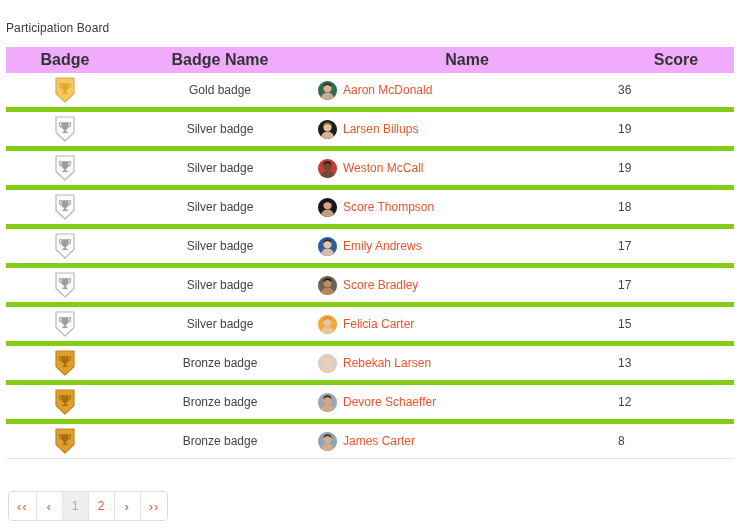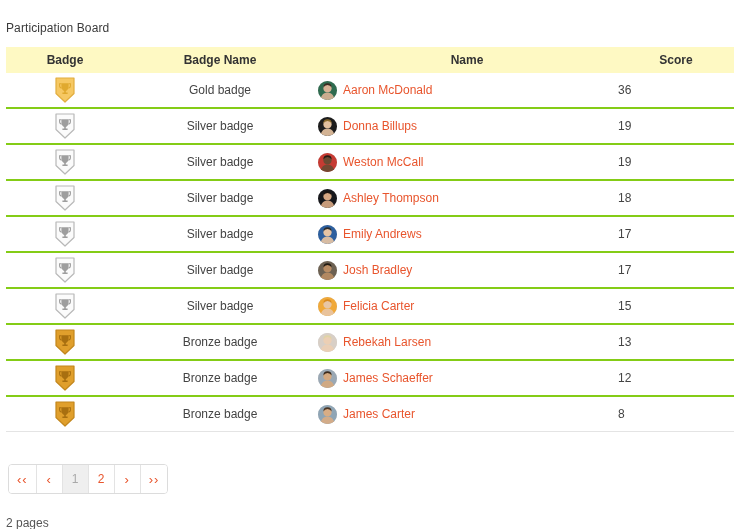--- a/index.html
+++ b/index.html
@@ -33,39 +33,39 @@
   }
 
   
   .board-table {
     width: 728px;
     margin: 11px 0 0 6px;
     border-collapse: collapse;
     table-layout: fixed;
   }
   .board-table thead th {
-    background: #fef9c3;
-    font-size: 12px;
+    background: #f0abfc;
+    font-size: 16px;
     font-weight: bold;
     color: #333333;
     height: 26px;
     padding: 0;
     border: none;
     text-align: center;
     vertical-align: middle;
   }
   .th-badge      { width: 118px; }
   .th-badgename  { width: 192px; }
   .th-name       { width: 302px; text-align: right; padding-left: 0 !important; }
   .th-score      { width: 116px; }
 
   .board-table tbody td {
     height: 34px;
     padding: 0;
-    border-bottom: 2px solid #84cc16;
+    border-bottom: 5px solid #84cc16;
     font-size: 12px;
     color: #444444;
     vertical-align: middle;
   }
   .board-table tbody tr:last-child td {
     border-bottom: 1px solid #e4e4e4;
   }
 
   .cell-badge     { text-align: center; }
   .cell-badgename { text-align: center; color: #444; }
@@ -201,21 +201,21 @@
           <td class="cell-name">
             <div class="name-inner">
               <span class="avatar">
                 <svg viewBox="0 0 19 19" width="19" height="19" aria-hidden="true">
                   <rect width="19" height="19" fill="#1d1d1d"></rect>
                   <circle cx="9.5" cy="7.2" r="4.1" fill="#e3c09e"></circle>
                   <path d="M5.4 6.4 a4.1 4.1 0 0 1 8.2 0 a4.6 4.6 0 0 0 -8.2 0 z" fill="#8a6a2a"></path>
                   <path d="M2.5 19 C3.2 13.8 6.0 11.6 9.5 11.6 C13.0 11.6 15.8 13.8 16.5 19 Z" fill="#e3c09e" opacity="0.92"></path>
                 </svg>
               </span>
-              <a class="name-link">Donna Billups</a>
+              <a class="name-link">Larsen Billups</a>
             </div>
           </td>
           <td class="cell-score">19</td>
         </tr>
         <tr>
           <td class="cell-badge"><span class="badge-wrap"><svg viewBox="0 0 22 26" width="22" height="26" aria-hidden="true">
                 <path d="M2 1 H20 V16.5 L11 25 L2 16.5 Z" fill="#fbfbfb" stroke="#b8b8b8" stroke-width="1.2" stroke-linejoin="round"></path>
                 <path d="M7.4 6.2 H14.6 V9.4 C14.6 12.0 13.1 13.6 11.8 13.9 V15.6 H13.6 V16.9 H8.4 V15.6 H10.2 V13.9 C8.9 13.6 7.4 12.0 7.4 9.4 Z" fill="#9e9e9e"></path>
                 <path d="M7.4 6.8 H5.6 V8.6 C5.6 10.2 6.5 11.0 7.6 11.1" fill="none" stroke="#9e9e9e" stroke-width="1.1"></path>
                 <path d="M14.6 6.8 H16.4 V8.6 C16.4 10.2 15.5 11.0 14.4 11.1" fill="none" stroke="#9e9e9e" stroke-width="1.1"></path>
@@ -247,21 +247,21 @@
           <td class="cell-name">
             <div class="name-inner">
               <span class="avatar">
                 <svg viewBox="0 0 19 19" width="19" height="19" aria-hidden="true">
                   <rect width="19" height="19" fill="#17181c"></rect>
                   <circle cx="9.5" cy="7.2" r="4.1" fill="#d6a783"></circle>
                   <path d="M5.4 6.4 a4.1 4.1 0 0 1 8.2 0 a4.6 4.6 0 0 0 -8.2 0 z" fill="#1b1410"></path>
                   <path d="M2.5 19 C3.2 13.8 6.0 11.6 9.5 11.6 C13.0 11.6 15.8 13.8 16.5 19 Z" fill="#d6a783" opacity="0.92"></path>
                 </svg>
               </span>
-              <a class="name-link">Ashley Thompson</a>
+              <a class="name-link">Score Thompson</a>
             </div>
           </td>
           <td class="cell-score">18</td>
         </tr>
         <tr>
           <td class="cell-badge"><span class="badge-wrap"><svg viewBox="0 0 22 26" width="22" height="26" aria-hidden="true">
                 <path d="M2 1 H20 V16.5 L11 25 L2 16.5 Z" fill="#fbfbfb" stroke="#b8b8b8" stroke-width="1.2" stroke-linejoin="round"></path>
                 <path d="M7.4 6.2 H14.6 V9.4 C14.6 12.0 13.1 13.6 11.8 13.9 V15.6 H13.6 V16.9 H8.4 V15.6 H10.2 V13.9 C8.9 13.6 7.4 12.0 7.4 9.4 Z" fill="#9e9e9e"></path>
                 <path d="M7.4 6.8 H5.6 V8.6 C5.6 10.2 6.5 11.0 7.6 11.1" fill="none" stroke="#9e9e9e" stroke-width="1.1"></path>
                 <path d="M14.6 6.8 H16.4 V8.6 C16.4 10.2 15.5 11.0 14.4 11.1" fill="none" stroke="#9e9e9e" stroke-width="1.1"></path>
@@ -293,21 +293,21 @@
           <td class="cell-name">
             <div class="name-inner">
               <span class="avatar">
                 <svg viewBox="0 0 19 19" width="19" height="19" aria-hidden="true">
                   <rect width="19" height="19" fill="#6d6152"></rect>
                   <circle cx="9.5" cy="7.2" r="4.1" fill="#b98c63"></circle>
                   <path d="M5.4 6.4 a4.1 4.1 0 0 1 8.2 0 a4.6 4.6 0 0 0 -8.2 0 z" fill="#211a12"></path>
                   <path d="M2.5 19 C3.2 13.8 6.0 11.6 9.5 11.6 C13.0 11.6 15.8 13.8 16.5 19 Z" fill="#b98c63" opacity="0.92"></path>
                 </svg>
               </span>
-              <a class="name-link">Josh Bradley</a>
+              <a class="name-link">Score Bradley</a>
             </div>
           </td>
           <td class="cell-score">17</td>
         </tr>
         <tr>
           <td class="cell-badge"><span class="badge-wrap"><svg viewBox="0 0 22 26" width="22" height="26" aria-hidden="true">
                 <path d="M2 1 H20 V16.5 L11 25 L2 16.5 Z" fill="#fbfbfb" stroke="#b8b8b8" stroke-width="1.2" stroke-linejoin="round"></path>
                 <path d="M7.4 6.2 H14.6 V9.4 C14.6 12.0 13.1 13.6 11.8 13.9 V15.6 H13.6 V16.9 H8.4 V15.6 H10.2 V13.9 C8.9 13.6 7.4 12.0 7.4 9.4 Z" fill="#9e9e9e"></path>
                 <path d="M7.4 6.8 H5.6 V8.6 C5.6 10.2 6.5 11.0 7.6 11.1" fill="none" stroke="#9e9e9e" stroke-width="1.1"></path>
                 <path d="M14.6 6.8 H16.4 V8.6 C16.4 10.2 15.5 11.0 14.4 11.1" fill="none" stroke="#9e9e9e" stroke-width="1.1"></path>
@@ -362,21 +362,21 @@
           <td class="cell-name">
             <div class="name-inner">
               <span class="avatar">
                 <svg viewBox="0 0 19 19" width="19" height="19" aria-hidden="true">
                   <rect width="19" height="19" fill="#9aa8b4"></rect>
                   <circle cx="9.5" cy="7.2" r="4.1" fill="#d5a97f"></circle>
                   <path d="M5.4 6.4 a4.1 4.1 0 0 1 8.2 0 a4.6 4.6 0 0 0 -8.2 0 z" fill="#3b2a1c"></path>
                   <path d="M2.5 19 C3.2 13.8 6.0 11.6 9.5 11.6 C13.0 11.6 15.8 13.8 16.5 19 Z" fill="#d5a97f" opacity="0.92"></path>
                 </svg>
               </span>
-              <a class="name-link">James Schaeffer</a>
+              <a class="name-link">Devore Schaeffer</a>
             </div>
           </td>
           <td class="cell-score">12</td>
         </tr>
         <tr>
           <td class="cell-badge"><span class="badge-wrap"><svg viewBox="0 0 22 26" width="22" height="26" aria-hidden="true">
                 <path d="M2 1 H20 V16.5 L11 25 L2 16.5 Z" fill="#e09f2c" stroke="#c2861c" stroke-width="1.2" stroke-linejoin="round"></path>
                 <path d="M7.4 6.2 H14.6 V9.4 C14.6 12.0 13.1 13.6 11.8 13.9 V15.6 H13.6 V16.9 H8.4 V15.6 H10.2 V13.9 C8.9 13.6 7.4 12.0 7.4 9.4 Z" fill="#a86f10"></path>
                 <path d="M7.4 6.8 H5.6 V8.6 C5.6 10.2 6.5 11.0 7.6 11.1" fill="none" stroke="#a86f10" stroke-width="1.1"></path>
                 <path d="M14.6 6.8 H16.4 V8.6 C16.4 10.2 15.5 11.0 14.4 11.1" fill="none" stroke="#a86f10" stroke-width="1.1"></path>

